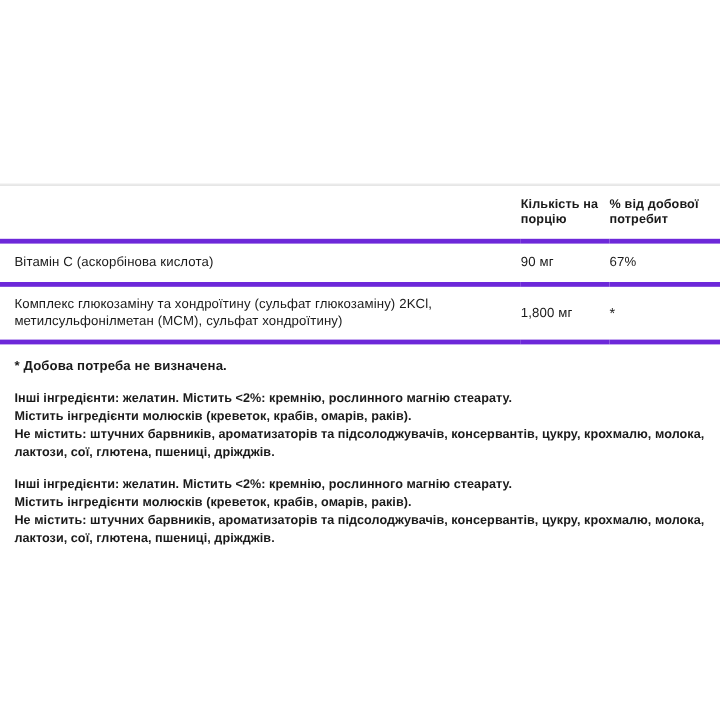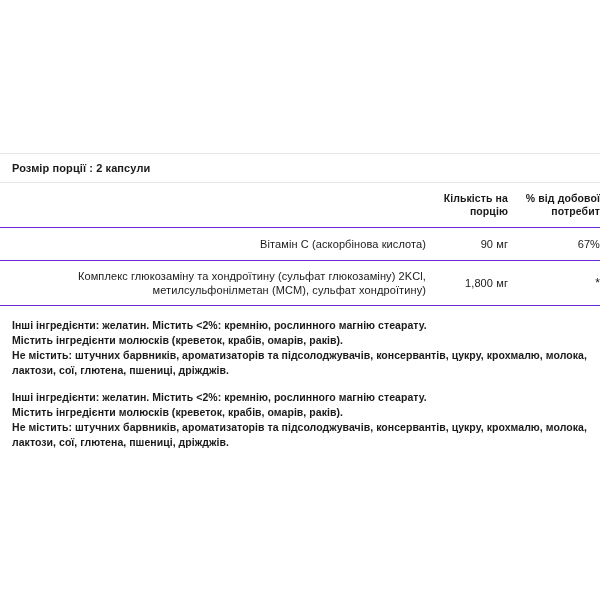--- a/index.html
+++ b/index.html
@@ -51,23 +51,23 @@
     border-collapse: collapse;
     table-layout: fixed;
     font-size: 11px;
   }
   .facts-table col.c-name   { width: 434px; }
   .facts-table col.c-amount { width: 74px;  }
   .facts-table col.c-dv     { width: 92px;  }
 
   .facts-table th,
   .facts-table td {
-    text-align: right;
+    text-align: left;
     vertical-align: middle;
-    border-bottom: 1px solid #6d28d9;
+    border-bottom: 4px solid #6d28d9;
     padding: 0;
   }
 
   .facts-table thead th {
     font-weight: bold;
     font-size: 10.5px;
     line-height: 13px;
     padding: 9px 0 9px 0;
     vertical-align: top;
     letter-spacing: 0.1px;
@@ -113,21 +113,20 @@
 </style>
 </head>
 <body>
 
 <div class="page">
 
   <div class="top-spacer"></div>
 
   <div class="divider"></div>
 
-  <div class="serving-row">Розмір порції : 2 капсули</div>
 
   <div class="divider"></div>
 
 
   <table class="facts-table">
     <colgroup>
       <col class="c-name">
       <col class="c-amount">
       <col class="c-dv">
     </colgroup>
@@ -145,20 +144,21 @@
         <td class="t-dv">67%</td>
       </tr>
       <tr class="tall">
         <td class="t-name">Комплекс глюкозаміну та хондроїтину (сульфат глюкозаміну) 2KCl, метилсульфонілметан (MCM), сульфат хондроїтину)</td>
         <td class="t-amount">1,800 мг</td>
         <td class="t-dv star">*</td>
       </tr>
     </tbody>
   </table>
 
+  <div class="note-star">* Добова потреба не визначена.</div>
 
   <div class="note-block">
     <p>Інші інгредієнти: желатин. Містить &lt;2%: кремнію, рослинного магнію стеарату.</p>
     <p>Містить інгредієнти молюсків (креветок, крабів, омарів, раків).</p>
     <p>Не містить: штучних барвників, ароматизаторів та підсолоджувачів, консервантів, цукру, крохмалю, молока, лактози, сої, глютена, пшениці, дріжджів.</p>
   </div>
 
   <div class="note-block">
     <p>Інші інгредієнти: желатин. Містить &lt;2%: кремнію, рослинного магнію стеарату.</p>
     <p>Містить інгредієнти молюсків (креветок, крабів, омарів, раків).</p>

